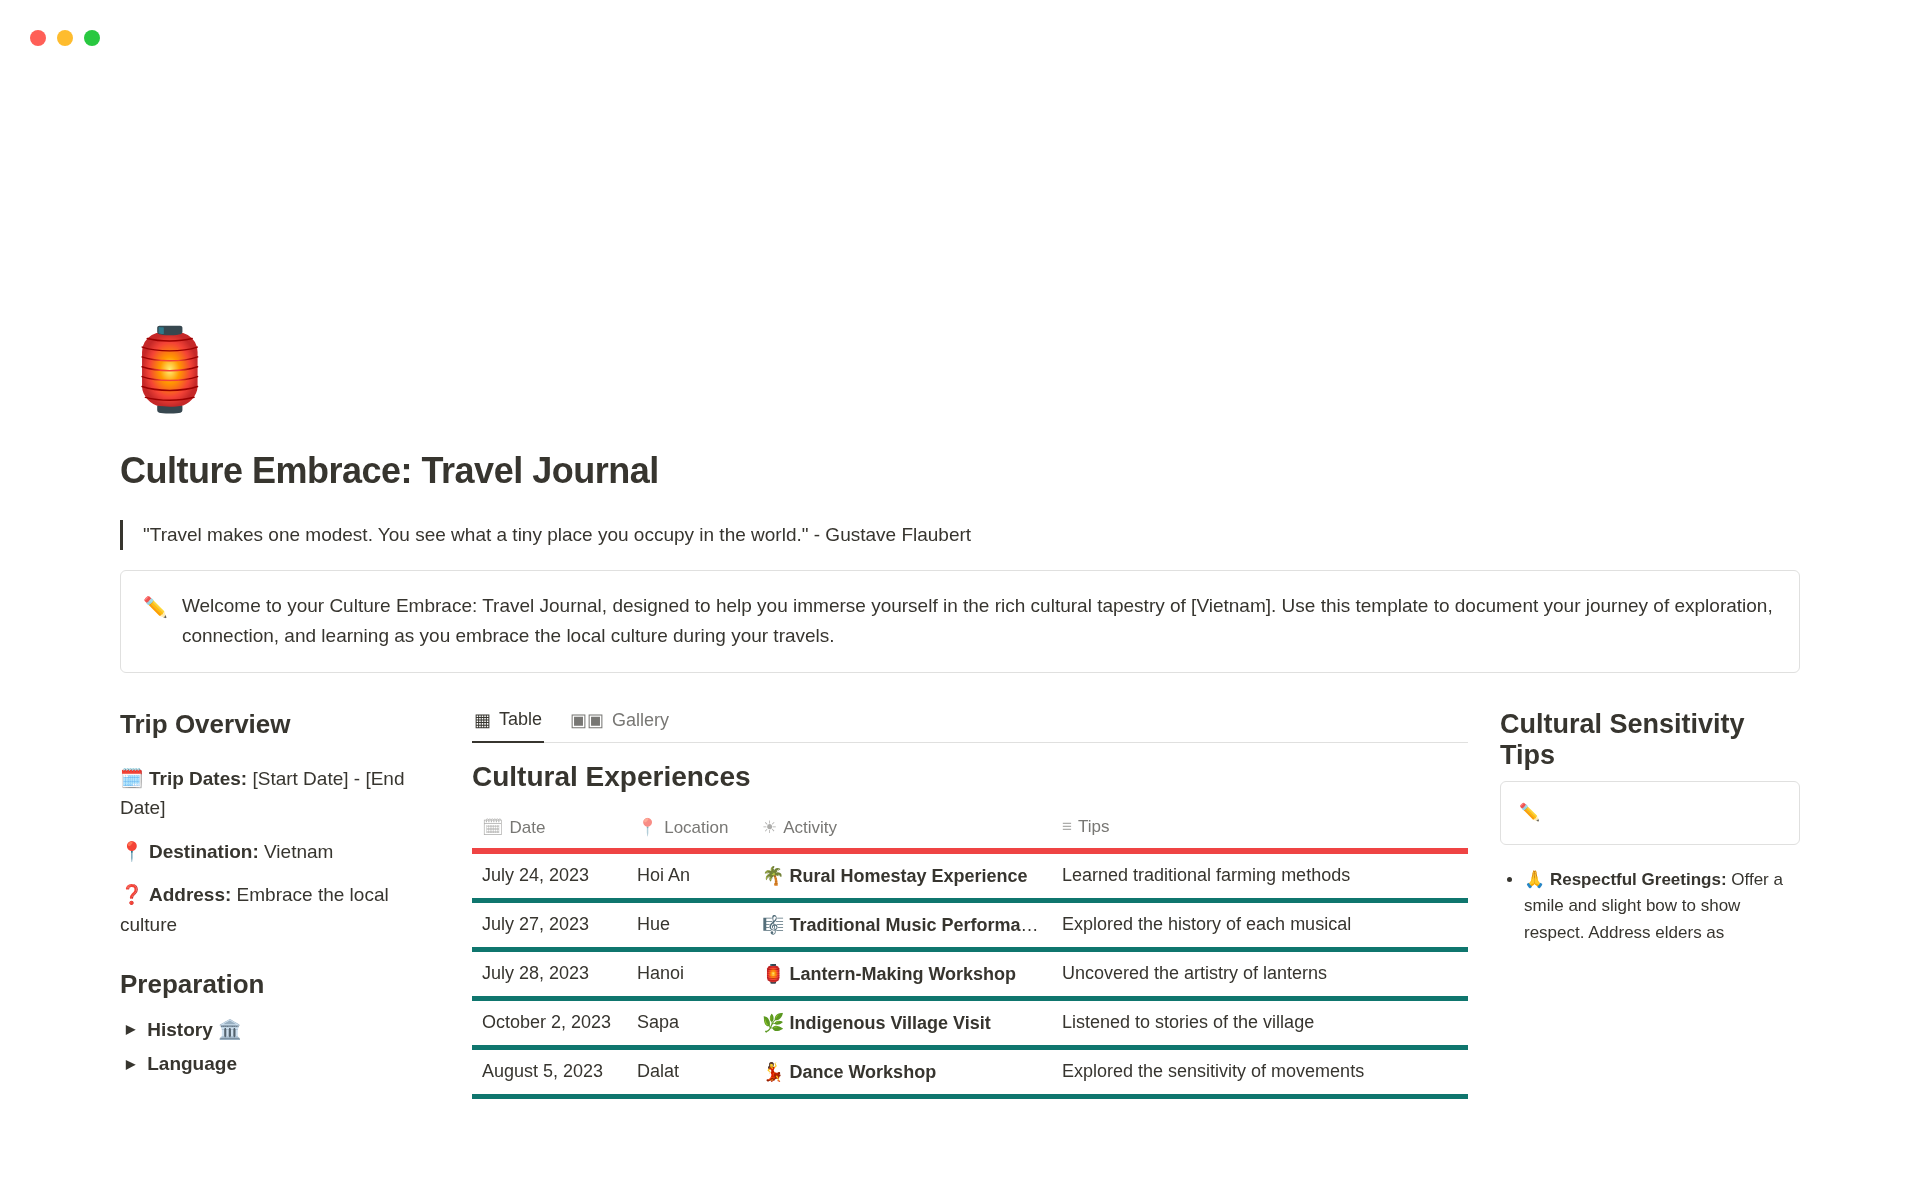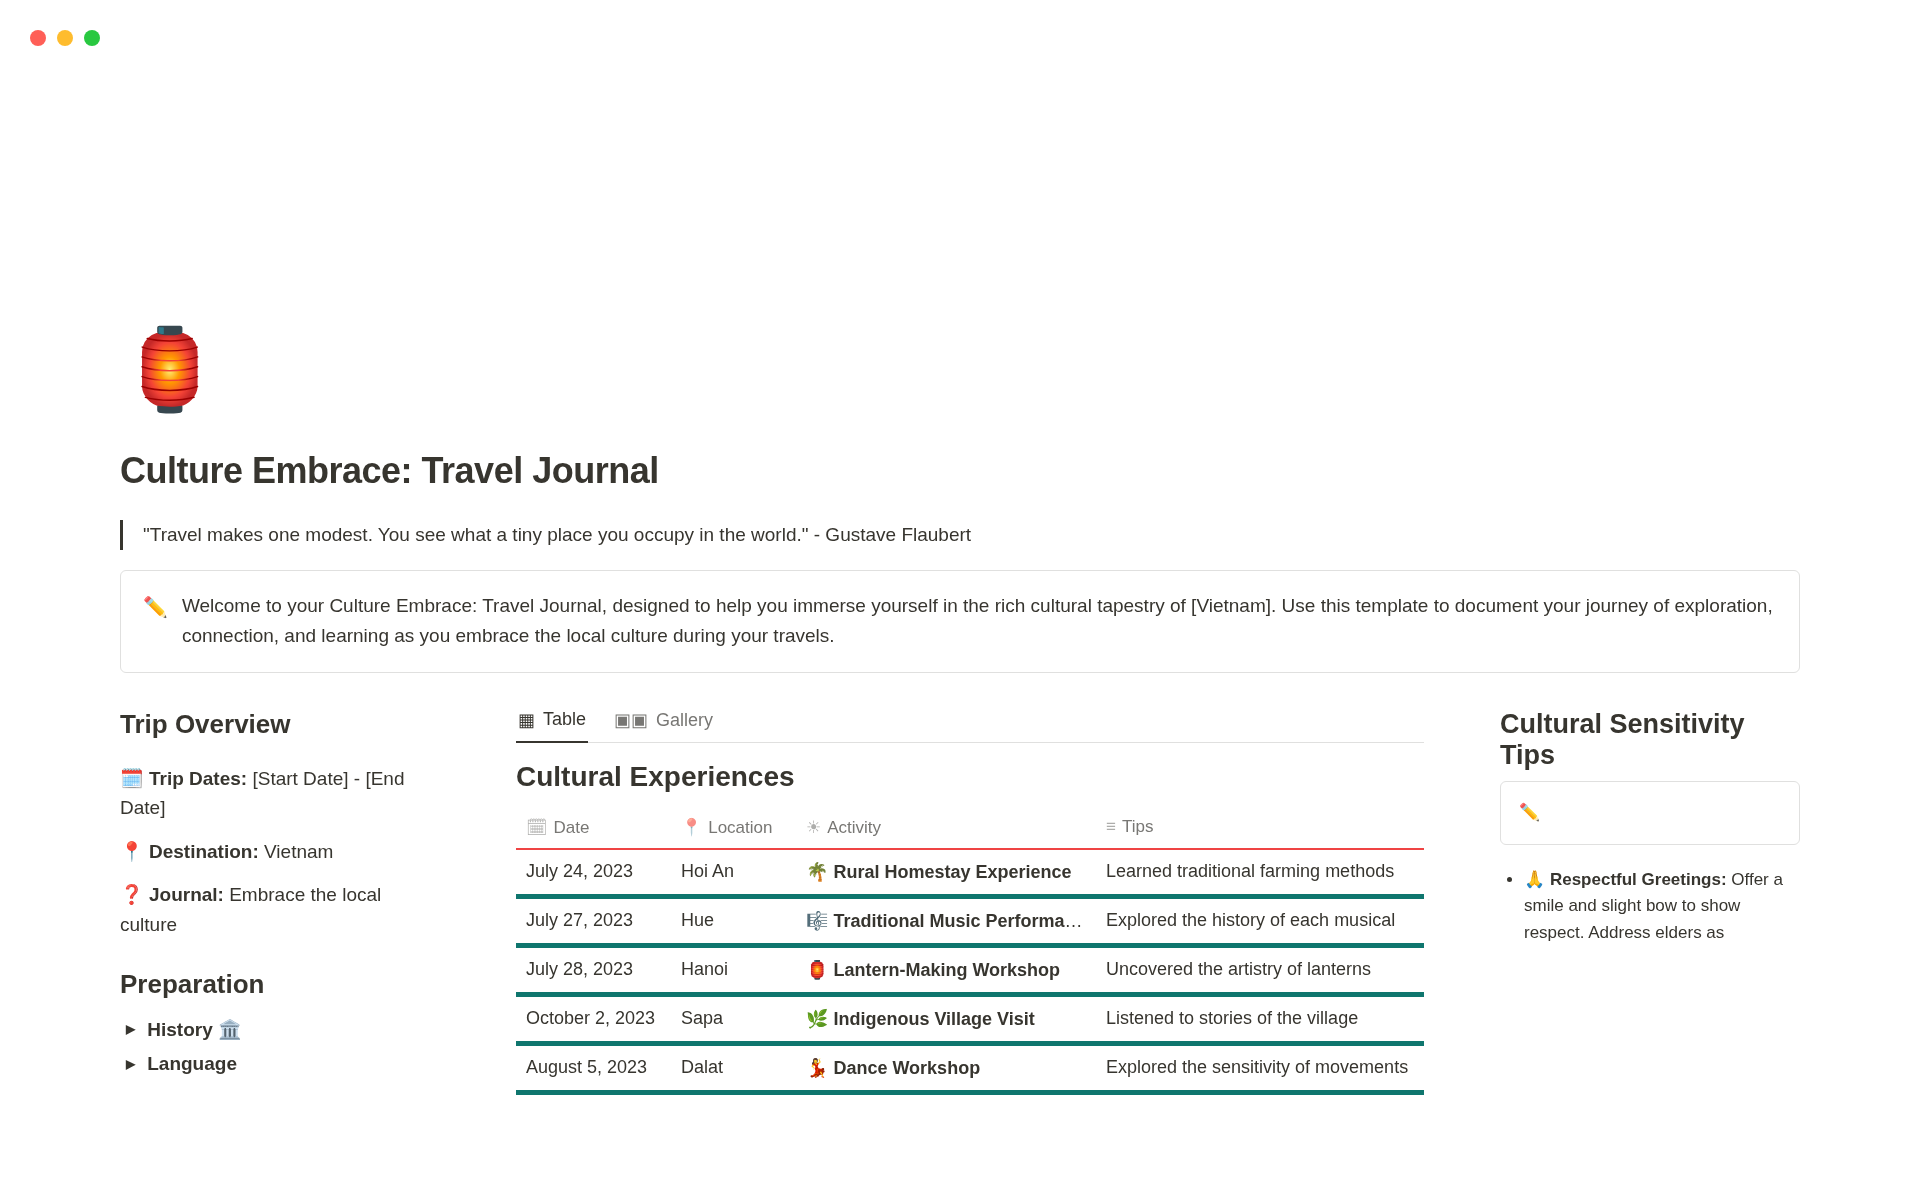--- a/index.html
+++ b/index.html
@@ -6,37 +6,37 @@
 body { font-family:-apple-system,BlinkMacSystemFont,"Segoe UI",Helvetica,Arial,sans-serif; background:#fff; color:#37352f; width:1920px; height:1200px; overflow:hidden; }
 .window-controls { position:absolute; top:30px; left:30px; display:flex; gap:11px; }
 .wc { width:16px; height:16px; border-radius:50%; }
 .wc-close{background:#ff5f57;} .wc-min{background:#febc2e;} .wc-max{background:#28c840;}
 .page { padding:330px 120px 0 120px; }
 .page-icon { font-size:80px; line-height:1; margin-bottom:40px; }
 .page-title { font-size:36px; font-weight:700; margin-bottom:28px; letter-spacing:-0.5px; }
 .quote-block { border-left:3px solid #37352f; padding:4px 0 4px 20px; margin-bottom:20px; font-size:19px; }
 .callout { border:1px solid #e0e0df; border-radius:6px; padding:20px 22px; display:flex; gap:14px; font-size:19px; line-height:1.6; margin-bottom:36px; }
 .callout-icon { font-size:20px; flex-shrink:0; }
-.columns { display:flex; gap:76px; }
+.columns { display:flex; gap:32px; }
 .col-left { width:320px; flex-shrink:0; }
 .col-mid { flex:1; min-width:0; }
 .col-right { width:300px; flex-shrink:0; }
 .h2 { font-size:26px; font-weight:700; margin-bottom:24px; }
 .h2b { font-size:27px; font-weight:700; margin-bottom:10px; }
 .ov-item { font-size:19px; line-height:1.55; margin-bottom:14px; }
 .ov-item b { font-weight:600; }
 .prep-title { font-size:26px; font-weight:700; margin:30px 0 18px 0; }
 .toggle { display:flex; align-items:center; gap:12px; font-size:19px; font-weight:600; margin-bottom:12px; padding-left:6px; }
 .tri { font-size:12px; color:#37352f; }
 .tabs { display:flex; gap:24px; border-bottom:1px solid #e0e0df; margin-bottom:18px; }
 .tab { display:flex; align-items:center; gap:8px; padding:0 2px 10px 2px; font-size:18px; color:#787774; cursor:pointer; }
 .tab.active { color:#37352f; font-weight:500; border-bottom:2px solid #37352f; margin-bottom:-1px; }
 .db-title { font-size:28px; font-weight:700; margin-bottom:14px; }
 table { width:100%; border-collapse:collapse; table-layout:fixed; }
-th { text-align:left; font-weight:400; color:#787774; font-size:17px; padding:10px 10px; border-bottom:2px solid #ef4444; white-space:nowrap; }
+th { text-align:left; font-weight:400; color:#787774; font-size:17px; padding:10px 10px; border-bottom:6px solid #ef4444; white-space:nowrap; }
 td { font-size:18px; padding:11px 10px; border-bottom:5px solid #0f766e; white-space:nowrap; overflow:hidden; text-overflow:ellipsis; vertical-align:top; }
 .act { font-weight:600;margin-top:16px; }
 .th-icon { margin-right:6px; opacity:0.6; }
 .tips-callout { border:1px solid #e0e0df; border-radius:6px; padding:18px 18px; display:flex; gap:12px; font-size:17px; line-height:1.55; margin-bottom:22px; }
 .tip-list { list-style:disc; padding-left:24px; font-size:17px; line-height:1.55; }
 .tip-list li { margin-bottom:10px; }
 </style>
 </head>
 <body>
 
@@ -62,21 +62,21 @@
       <div class="ov-item">
         <span>🗓️</span>
         <b>Trip Dates:</b><span> [Start Date] - [End Date]</span>
       </div>
       <div class="ov-item">
         <span>📍</span>
         <b>Destination:</b><span> Vietnam</span>
       </div>
       <div class="ov-item">
         <span>❓</span>
-        <b>Journal:</b><span> Embrace the local culture</span>
+        <b>Address:</b><span> Embrace the local culture</span>
       </div>
       <div class="prep-title">Preparation</div>
       <div class="toggle">
         <span class="tri">▶</span>
         <span>History 🏛️</span>
       </div>
       <div class="toggle">
         <span class="tri">▶</span>
         <span>Language</span>
       </div>

